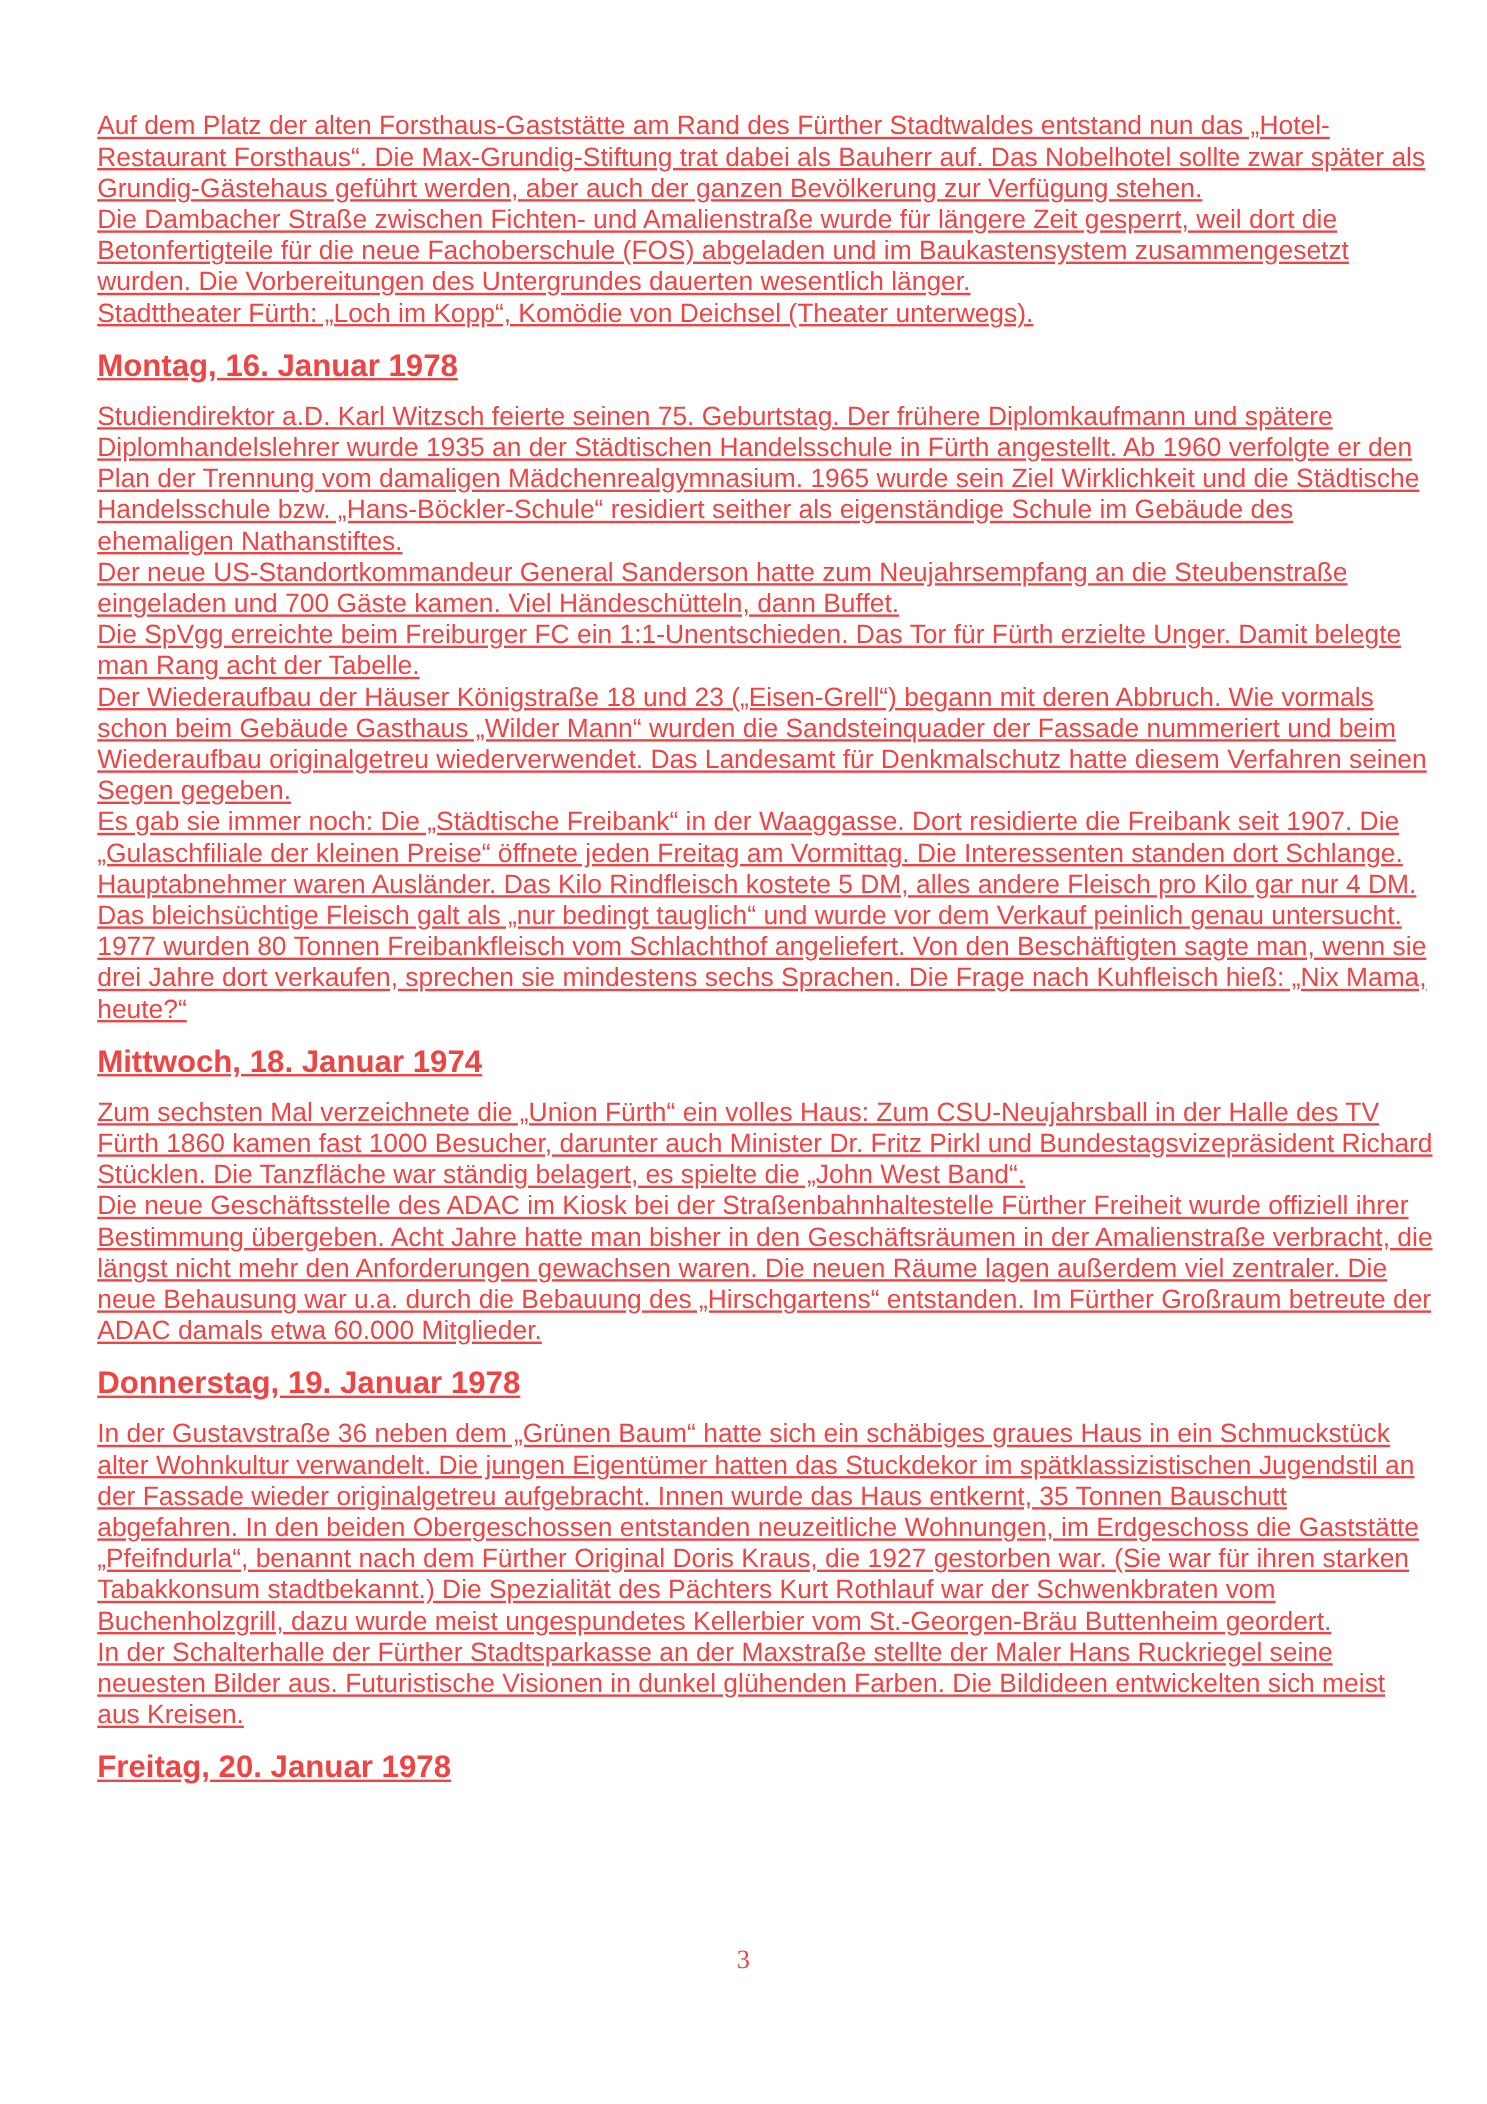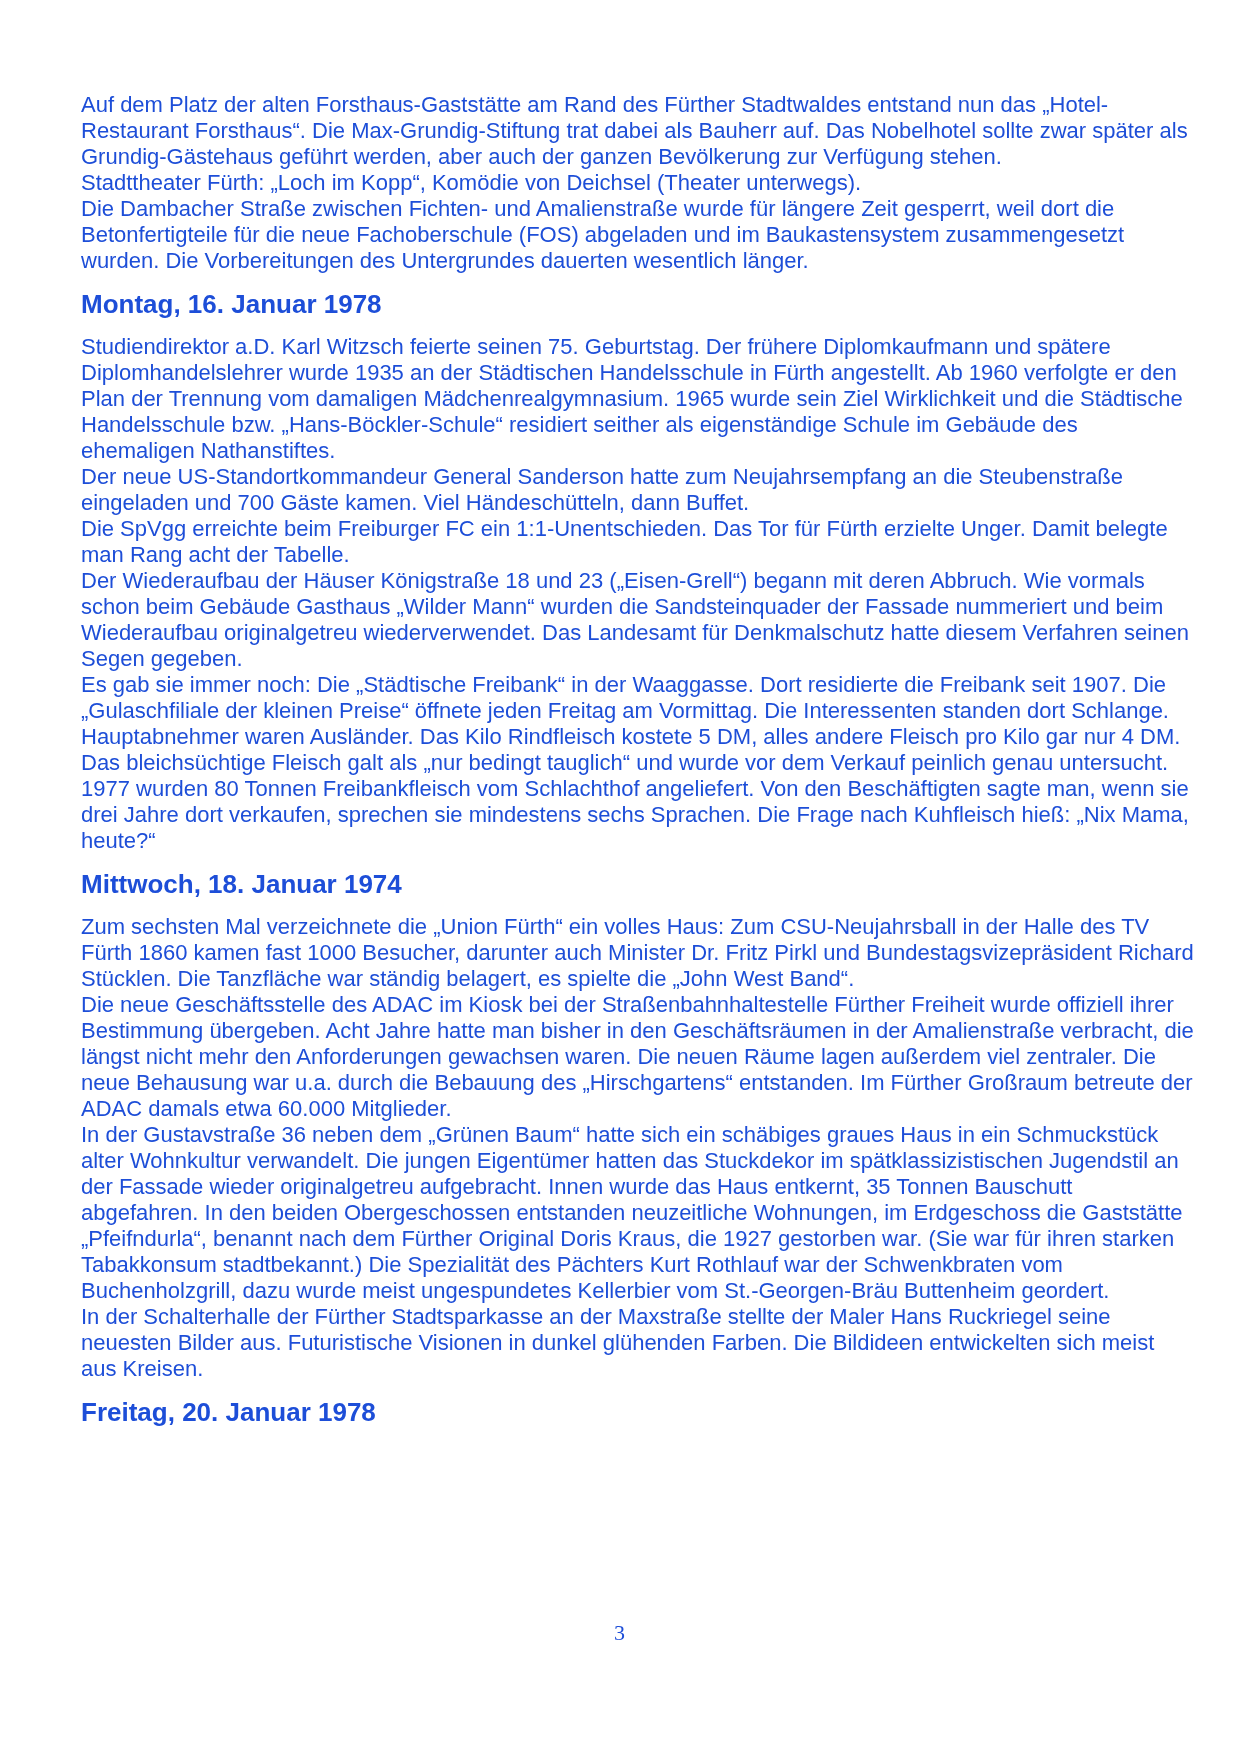--- a/index.html
+++ b/index.html
@@ -1,27 +1,28 @@
 <!DOCTYPE html>
 <html lang="de"><head>
 <meta charset="utf-8">
 <style>
   html, body { margin: 0; padding: 0; background: #ffffff; }
   .page {
     position: relative;
     width: 1239px;
     height: 1753px;
     background: #ffffff;
-    color: #1d4ed8;
+    color: #ef4444;
     font-family: "Liberation Sans", "DejaVu Sans", sans-serif;
     font-size: 22px;
     line-height: 26px;
     box-sizing: border-box;
     padding: 92px 44px 0 81px;
     overflow: hidden;
+    text-decoration: underline;
   }
   .body-text { width: 1114px; text-align: left; }
   .para { margin: 0; }
   .heading {
     font-size: 26px;
     line-height: 26px;
     font-weight: 700;
     margin: 17px 0;
   }
   .page-number {
@@ -34,35 +35,36 @@
     font-size: 22px;
     line-height: 26px;
   }
 </style>
 </head>
 <body>
 
 <div class="page">
   <div class="body-text">
     <p class="para">Auf dem Platz der alten Forsthaus-Gaststätte am Rand des Fürther Stadtwaldes entstand nun das „Hotel-Restaurant Forsthaus“. Die Max-Grundig-Stiftung trat dabei als Bauherr auf. Das Nobelhotel sollte zwar später als Grundig-Gästehaus geführt werden, aber auch der ganzen Bevölkerung zur Verfügung stehen.</p>
+    <p class="para">Die Dambacher Straße zwischen Fichten- und Amalienstraße wurde für längere Zeit gesperrt, weil dort die Betonfertigteile für die neue Fachoberschule (FOS) abgeladen und im Baukastensystem zusammengesetzt wurden. Die Vorbereitungen des Untergrundes dauerten wesentlich länger.</p>
     <p class="para">Stadttheater Fürth: „Loch im Kopp“, Komödie von Deichsel (Theater unterwegs).</p>
-    <p class="para">Die Dambacher Straße zwischen Fichten- und Amalienstraße wurde für längere Zeit gesperrt, weil dort die Betonfertigteile für die neue Fachoberschule (FOS) abgeladen und im Baukastensystem zusammengesetzt wurden. Die Vorbereitungen des Untergrundes dauerten wesentlich länger.</p>
 
     <h2 class="heading">Montag, 16. Januar 1978</h2>
     <p class="para">Studiendirektor a.D. Karl Witzsch feierte seinen 75. Geburtstag. Der frühere Diplomkaufmann und spätere Diplomhandelslehrer wurde 1935 an der Städtischen Handelsschule in Fürth angestellt. Ab 1960 verfolgte er den Plan der Trennung vom damaligen Mädchenrealgymnasium. 1965 wurde sein Ziel Wirklichkeit und die Städtische Handelsschule bzw. „Hans-Böckler-Schule“ residiert seither als eigenständige Schule im Gebäude des ehemaligen Nathanstiftes.</p>
     <p class="para">Der neue US-Standortkommandeur General Sanderson hatte zum Neujahrsempfang an die Steubenstraße eingeladen und 700 Gäste kamen. Viel Händeschütteln, dann Buffet.</p>
     <p class="para">Die SpVgg erreichte beim Freiburger FC ein 1:1-Unentschieden. Das Tor für Fürth erzielte Unger. Damit belegte man Rang acht der Tabelle.</p>
 
     <p class="para">Der Wiederaufbau der Häuser Königstraße 18 und 23 („Eisen-Grell“) begann mit deren Abbruch. Wie vormals schon beim Gebäude Gasthaus „Wilder Mann“ wurden die Sandsteinquader der Fassade nummeriert und beim Wiederaufbau originalgetreu wiederverwendet. Das Landesamt für Denkmalschutz hatte diesem Verfahren seinen Segen gegeben.</p>
     <p class="para">Es gab sie immer noch: Die „Städtische Freibank“ in der Waaggasse. Dort residierte die Freibank seit 1907. Die „Gulaschfiliale der kleinen Preise“ öffnete jeden Freitag am Vormittag. Die Interessenten standen dort Schlange. Hauptabnehmer waren Ausländer. Das Kilo Rindfleisch kostete 5 DM, alles andere Fleisch pro Kilo gar nur 4 DM. Das bleichsüchtige Fleisch galt als „nur bedingt tauglich“ und wurde vor dem Verkauf peinlich genau untersucht. 1977 wurden 80 Tonnen Freibankfleisch vom Schlachthof angeliefert. Von den Beschäftigten sagte man, wenn sie drei Jahre dort verkaufen, sprechen sie mindestens sechs Sprachen. Die Frage nach Kuhfleisch hieß: „Nix Mama, heute?“</p>
 
     <h2 class="heading">Mittwoch, 18. Januar 1974</h2>
     <p class="para">Zum sechsten Mal verzeichnete die „Union Fürth“ ein volles Haus: Zum CSU-Neujahrsball in der Halle des TV Fürth 1860 kamen fast 1000 Besucher, darunter auch Minister Dr. Fritz Pirkl und Bundestagsvizepräsident Richard Stücklen. Die Tanzfläche war ständig belagert, es spielte die „John West Band“.</p>
     <p class="para">Die neue Geschäftsstelle des ADAC im Kiosk bei der Straßenbahnhaltestelle Fürther Freiheit wurde offiziell ihrer Bestimmung übergeben. Acht Jahre hatte man bisher in den Geschäftsräumen in der Amalienstraße verbracht, die längst nicht mehr den Anforderungen gewachsen waren. Die neuen Räume lagen außerdem viel zentraler. Die neue Behausung war u.a. durch die Bebauung des „Hirschgartens“ entstanden. Im Fürther Großraum betreute der ADAC damals etwa 60.000 Mitglieder.</p>
 
+    <h2 class="heading">Donnerstag, 19. Januar 1978</h2>
     <p class="para">In der Gustavstraße 36 neben dem „Grünen Baum“ hatte sich ein schäbiges graues Haus in ein Schmuckstück alter Wohnkultur verwandelt. Die jungen Eigentümer hatten das Stuckdekor im spätklassizistischen Jugendstil an der Fassade wieder originalgetreu aufgebracht. Innen wurde das Haus entkernt, 35 Tonnen Bauschutt abgefahren. In den beiden Obergeschossen entstanden neuzeitliche Wohnungen, im Erdgeschoss die Gaststätte „Pfeifndurla“, benannt nach dem Fürther Original Doris Kraus, die 1927 gestorben war. (Sie war für ihren starken Tabakkonsum stadtbekannt.) Die Spezialität des Pächters Kurt Rothlauf war der Schwenkbraten vom Buchenholzgrill, dazu wurde meist ungespundetes Kellerbier vom St.-Georgen-Bräu Buttenheim geordert.</p>
     <p class="para">In der Schalterhalle der Fürther Stadtsparkasse an der Maxstraße stellte der Maler Hans Ruckriegel seine neuesten Bilder aus. Futuristische Visionen in dunkel glühenden Farben. Die Bildideen entwickelten sich meist aus Kreisen.</p>
 
     <h2 class="heading">Freitag, 20. Januar 1978</h2>
   </div>
 
   <div class="page-number">3</div>
 </div>
 
 </body></html>

